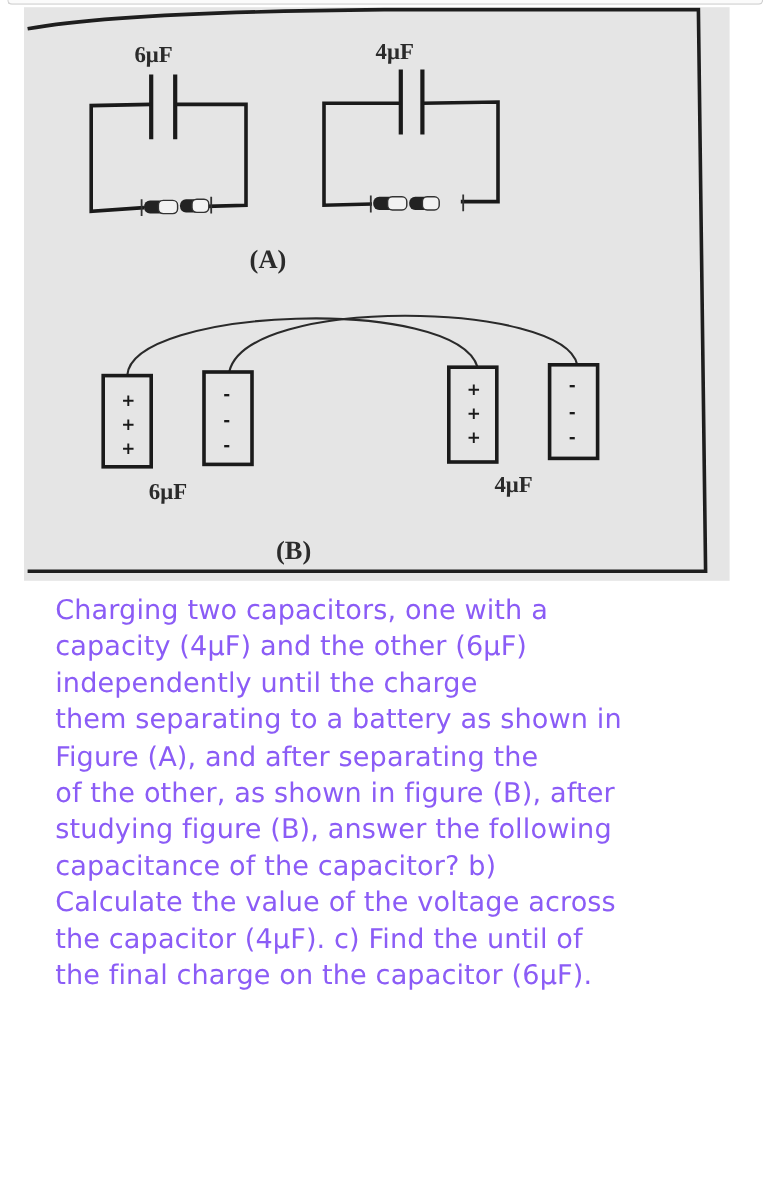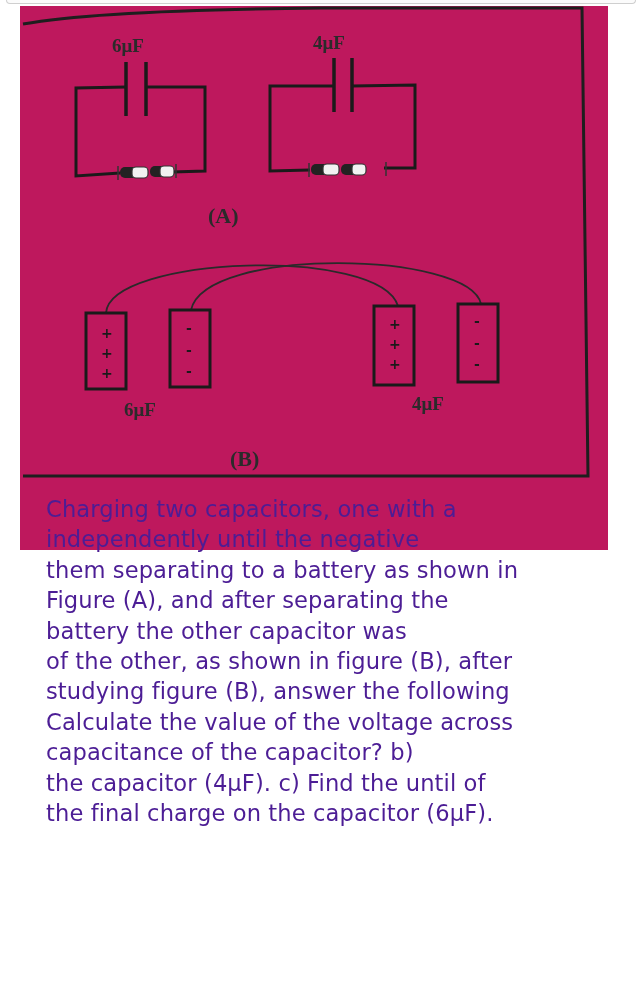--- a/index.html
+++ b/index.html
@@ -2,32 +2,32 @@
 <html><head>
   <meta charset="utf-8">
   <style>
     html, body { margin: 0; padding: 0; background: #ffffff; }
     body { width: 641px; height: 999px; position: relative; overflow: hidden; }
     .topbar {
       position: absolute; left: 6px; top: 0; width: 628px; height: 3px;
       border: 1px solid #cfcfcf; border-top: none; border-radius: 0 0 4px 4px; background: #fbfbfb;
     }
     .figure {
-      position: absolute; left: 20px; top: 6px; width: 588px; height: 544px;
-      background: #be185d;
+      position: absolute; left: 20px; top: 6px; width: 588px; height: 478px;
+      background: #e5e5e5;
     }
     .figure svg { position: absolute; left: 0; top: 0; }
     .label {
       font-family: "Liberation Serif", "DejaVu Serif", serif;
       font-weight: bold; fill: #2b2b2b;
     }
     .question {
       position: absolute; left: 46px; top: 494px; width: 590px;
       font-family: "DejaVu Sans", "Liberation Sans", sans-serif;
-      font-size: 22.6px; line-height: 30.4px; color: #4c1d95;
+      font-size: 22.6px; line-height: 30.4px; color: #8b5cf6;
       letter-spacing: 0.1px;
     }
     .question .line { display: block; white-space: nowrap; }
   </style>
 </head>
 <body>
 
 <div class="topbar"></div>
 
 <div class="figure">
@@ -99,23 +99,23 @@
       <text class="label" x="104" y="410" font-size="19">6μF</text>
       <text class="label" x="392" y="404" font-size="19">4μF</text>
     </g>
 
     <text class="label" x="210" y="460" font-size="22">(B)</text>
   </svg>
 </div>
 
 <div class="question">
   <span class="line">Charging two capacitors, one with a</span>
-  <span class="line">independently until the negative</span>
+  <span class="line">capacity (4μF) and the other (6μF)</span>
+  <span class="line">independently until the charge</span>
   <span class="line">them separating to a battery as shown in</span>
   <span class="line">Figure (A), and after separating the</span>
-  <span class="line">battery the other capacitor was</span>
   <span class="line">of the other, as shown in figure (B), after</span>
   <span class="line">studying figure (B), answer the following</span>
+  <span class="line">capacitance of the capacitor?  b)</span>
   <span class="line">Calculate the value of the voltage across</span>
-  <span class="line">capacitance of the capacitor?  b)</span>
   <span class="line">the capacitor (4μF).  c) Find the until of</span>
   <span class="line">the final charge on the capacitor (6μF).</span>
 </div>
 
 </body></html>

